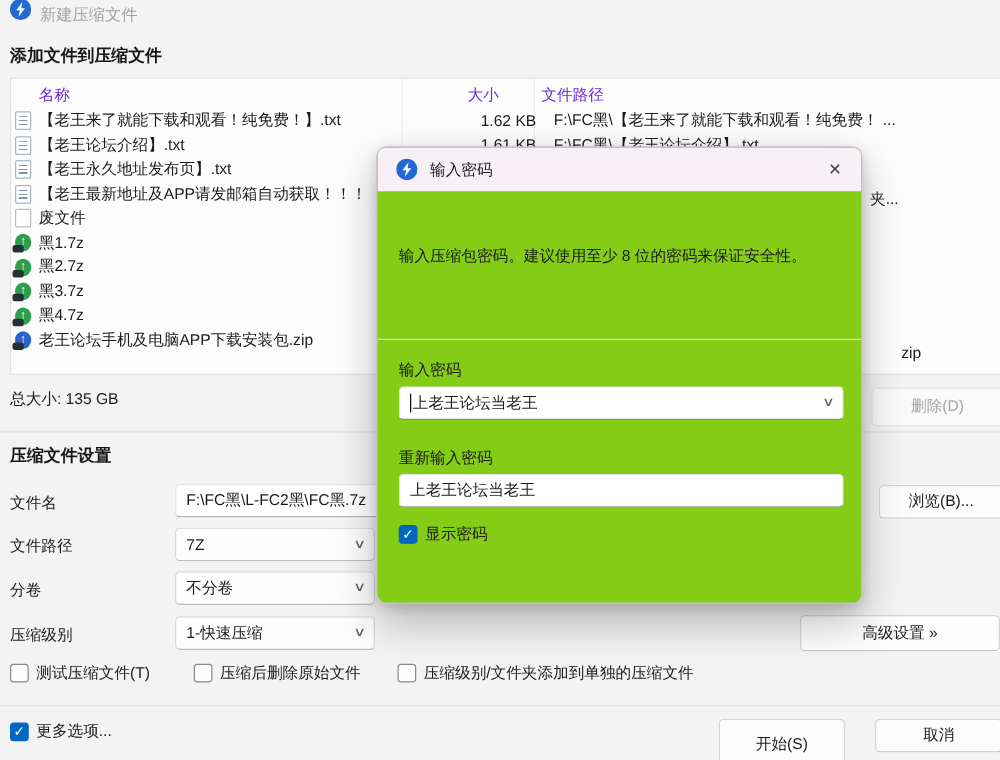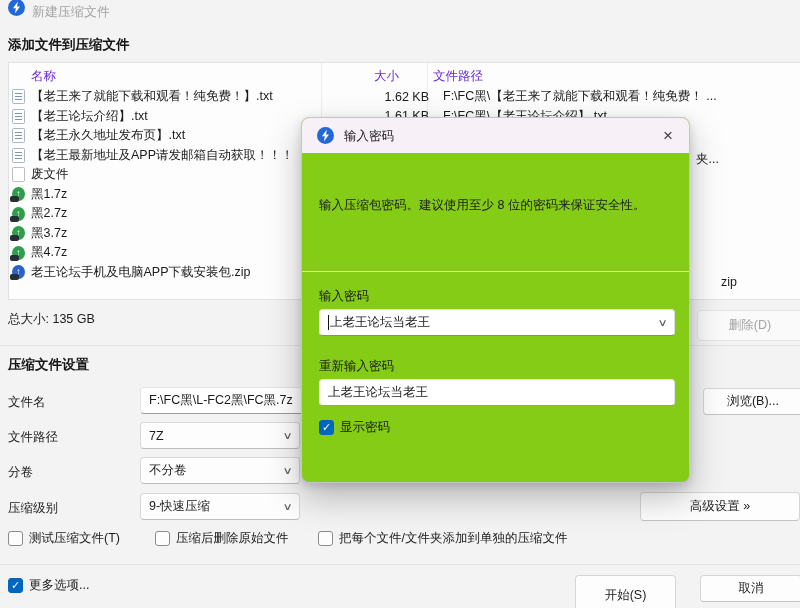--- a/index.html
+++ b/index.html
@@ -249,36 +249,36 @@
 </div>
 
 <span class="abs field-label lab-vol">分卷</span>
 <div class="abs combo cb-vol">
   <span>不分卷</span>
   <span class="chev">∨</span>
 </div>
 
 <span class="abs field-label lab-lvl">压缩级别</span>
 <div class="abs combo cb-lvl">
-  <span>9-快速压缩</span>
+  <span>1-快速压缩</span>
   <span class="chev">∨</span>
 </div>
 <div class="abs btn btn-adv">高级设置 »</div>
 
 <div class="abs cb-row ckrow1">
   <span class="cb"></span>
   <span>测试压缩文件(T)</span>
 </div>
 <div class="abs cb-row ckrow2">
   <span class="cb"></span>
   <span>压缩后删除原始文件</span>
 </div>
 <div class="abs cb-row ckrow3">
   <span class="cb"></span>
-  <span>把每个文件/文件夹添加到单独的压缩文件</span>
+  <span>压缩级别/文件夹添加到单独的压缩文件</span>
 </div>
 
 <div class="abs sep sep2"></div>
 
 <div class="abs cb-row more">
   <span class="cb cb-on">✓</span>
   <span>更多选项...</span>
 </div>
 <div class="abs btn btn-start">开始(S)</div>
 <div class="abs btn btn-cancel">取消</div>

